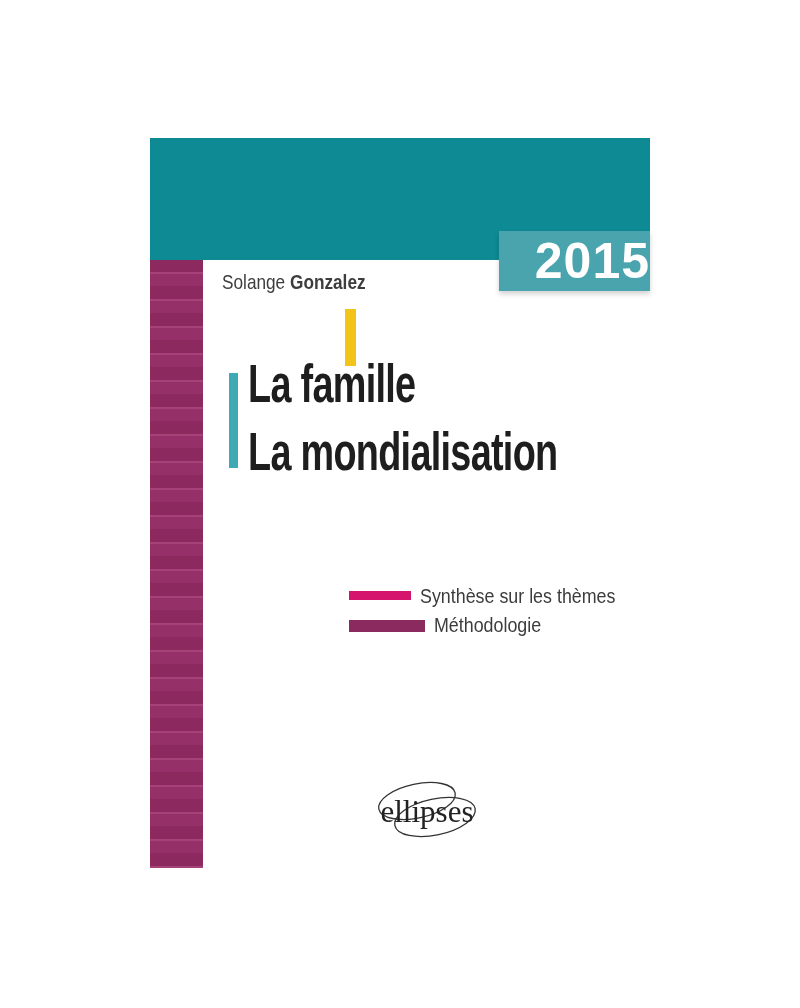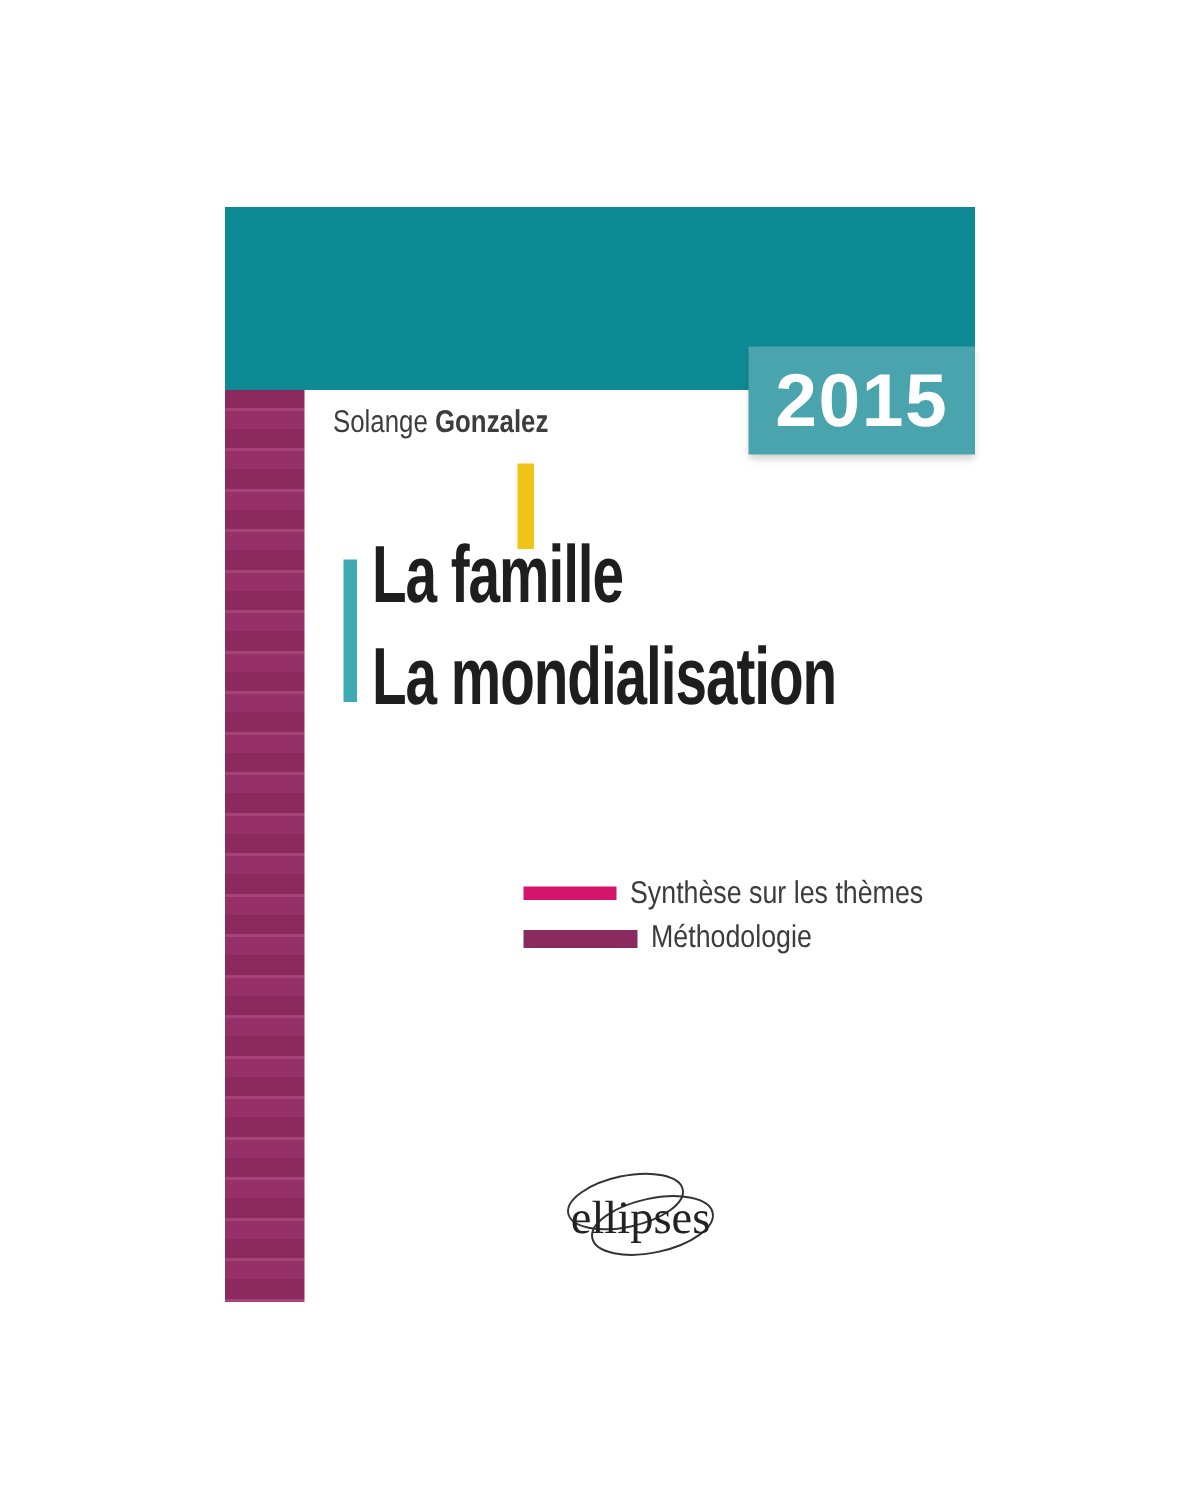--- a/index.html
+++ b/index.html
@@ -20,23 +20,23 @@
     background:#f2c318;
   }
   .banner-text{
     position:absolute;left:215px;top:163px;
     color:#ffffff;font-size:29px;line-height:31px;font-weight:400;
     transform:scaleX(0.80);transform-origin:left top;white-space:nowrap;
     letter-spacing:0px;
   }
   .banner-text sup{font-size:0.55em;vertical-align:super;line-height:0;}
   .year-box{
-    position:absolute;left:499px;top:231px;width:151px;height:72px;
+    position:absolute;left:499px;top:231px;width:151px;height:60px;
     background:#49a4ad;
-    display:flex;align-items:center;justify-content:center;
+    display:flex;align-items:center;justify-content:flex-end;
     box-shadow:0 3px 5px rgba(0,0,0,0.18);
   }
   .year-box span{
     color:#ffffff;font-size:50px;font-weight:700;letter-spacing:1px;
   }
   
   .author{
     position:absolute;left:222px;top:270px;
     color:#3d3d3d;font-size:21px;line-height:24px;
     transform:scaleX(0.82);transform-origin:left top;white-space:nowrap;

